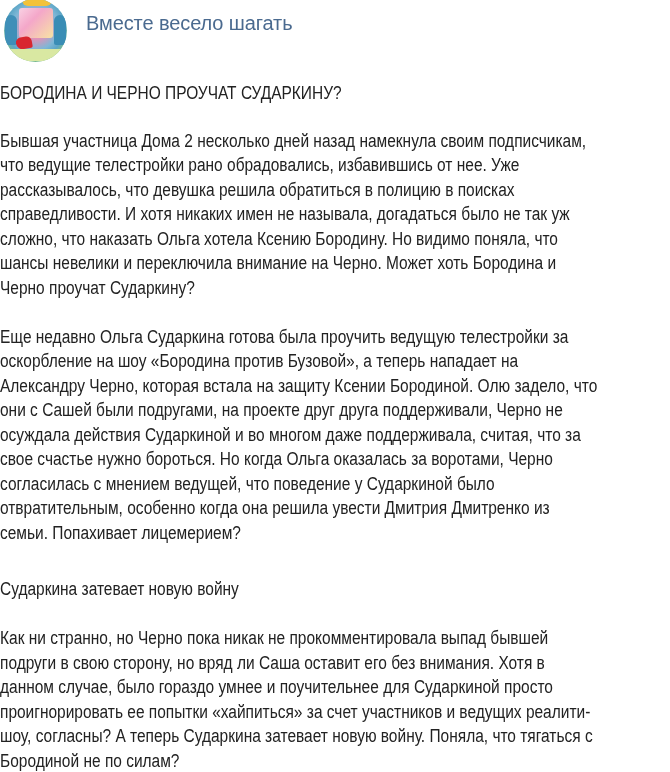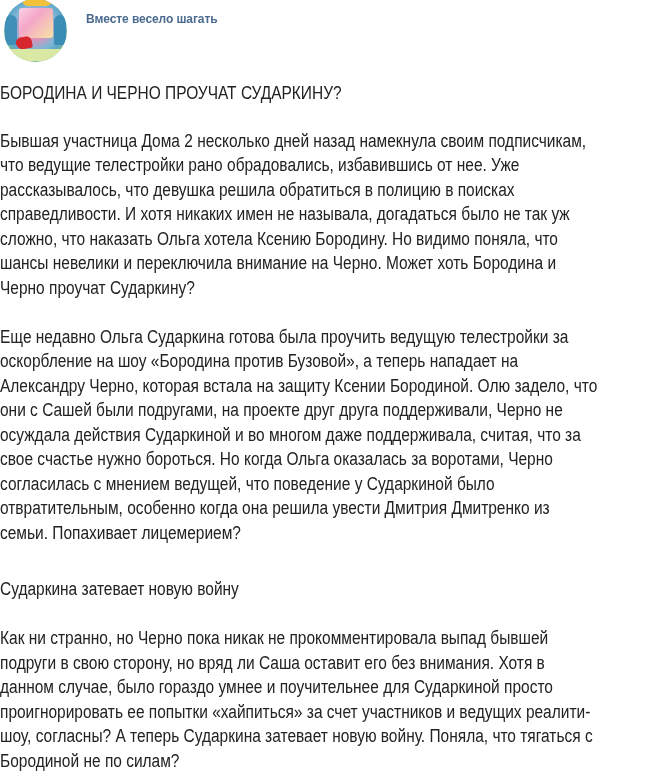--- a/index.html
+++ b/index.html
@@ -83,22 +83,22 @@
       top: 16px;
       width: 12px;
       height: 30px;
       background: #3a8db5;
       border-radius: 6px 6px 2px 2px;
     }
     .group-name {
       position: absolute;
       left: 86px;
       top: 12px;
-      font-size: 12px;
-      font-weight: bold;
+      font-size: 20px;
+      font-weight: normal;
       color: #4a6a8f;
       letter-spacing: -0.1px;
       white-space: nowrap;
     }
     .article {
       position: absolute;
       left: 0;
       top: 0;
       width: 670px;
     }

